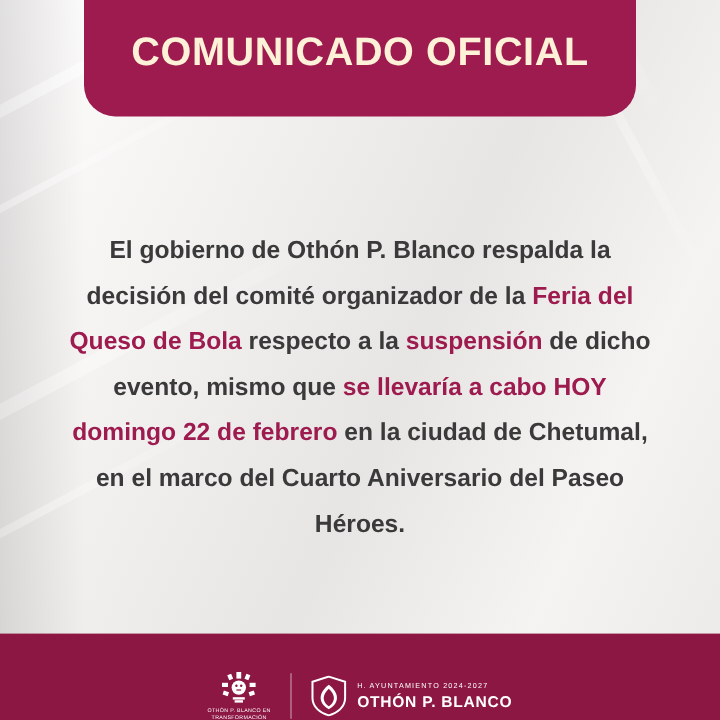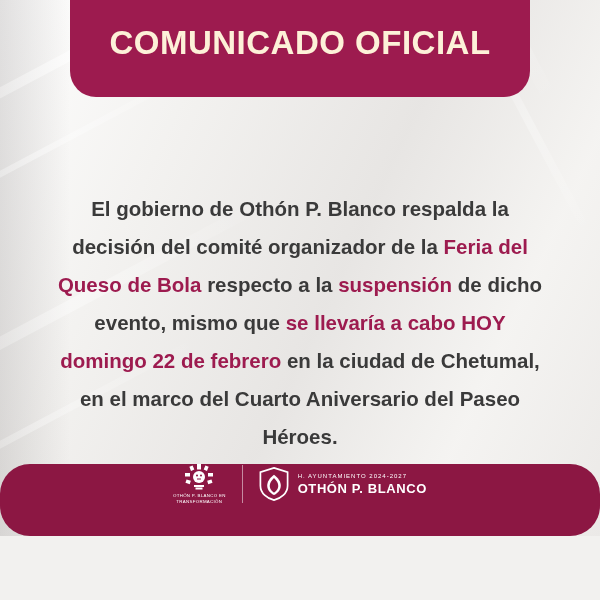--- a/index.html
+++ b/index.html
@@ -10,21 +10,21 @@
     width: 600px;
     height: 600px;
     font-family: "Liberation Sans", sans-serif;
     background: #f2f1ef;
     overflow: hidden;
   }
 
   .poster {
     position: relative;
     width: 600px;
-    height: 536px;
+    height: 600px;
     background:
       linear-gradient(115deg, rgba(255,255,255,0.95) 0%, rgba(243,242,240,0.9) 28%, rgba(231,229,227,0.95) 55%, rgba(245,244,242,0.95) 78%, rgba(235,233,231,0.95) 100%),
       #eeecea;
     overflow: hidden;
   }
 
   
   .streak {
     position: absolute;
     background: linear-gradient(90deg, rgba(255,255,255,0.0), rgba(255,255,255,0.75), rgba(255,255,255,0.0));
@@ -102,24 +102,23 @@
 
   
   .footer {
     position: absolute;
     left: 0;
     right: 0;
     bottom: 0;
     height: 72px;
     background: #8c1743;
     display: flex;
-    align-items: flex-start;
+    align-items: flex-end;
     justify-content: center;
     gap: 18px;
-    border-radius: 30px;
   }
   .footer-inner {
     display: flex;
     align-items: center;
     gap: 16px;
   }
   .logo-gob {
     display: flex;
     flex-direction: column;
     align-items: center;

